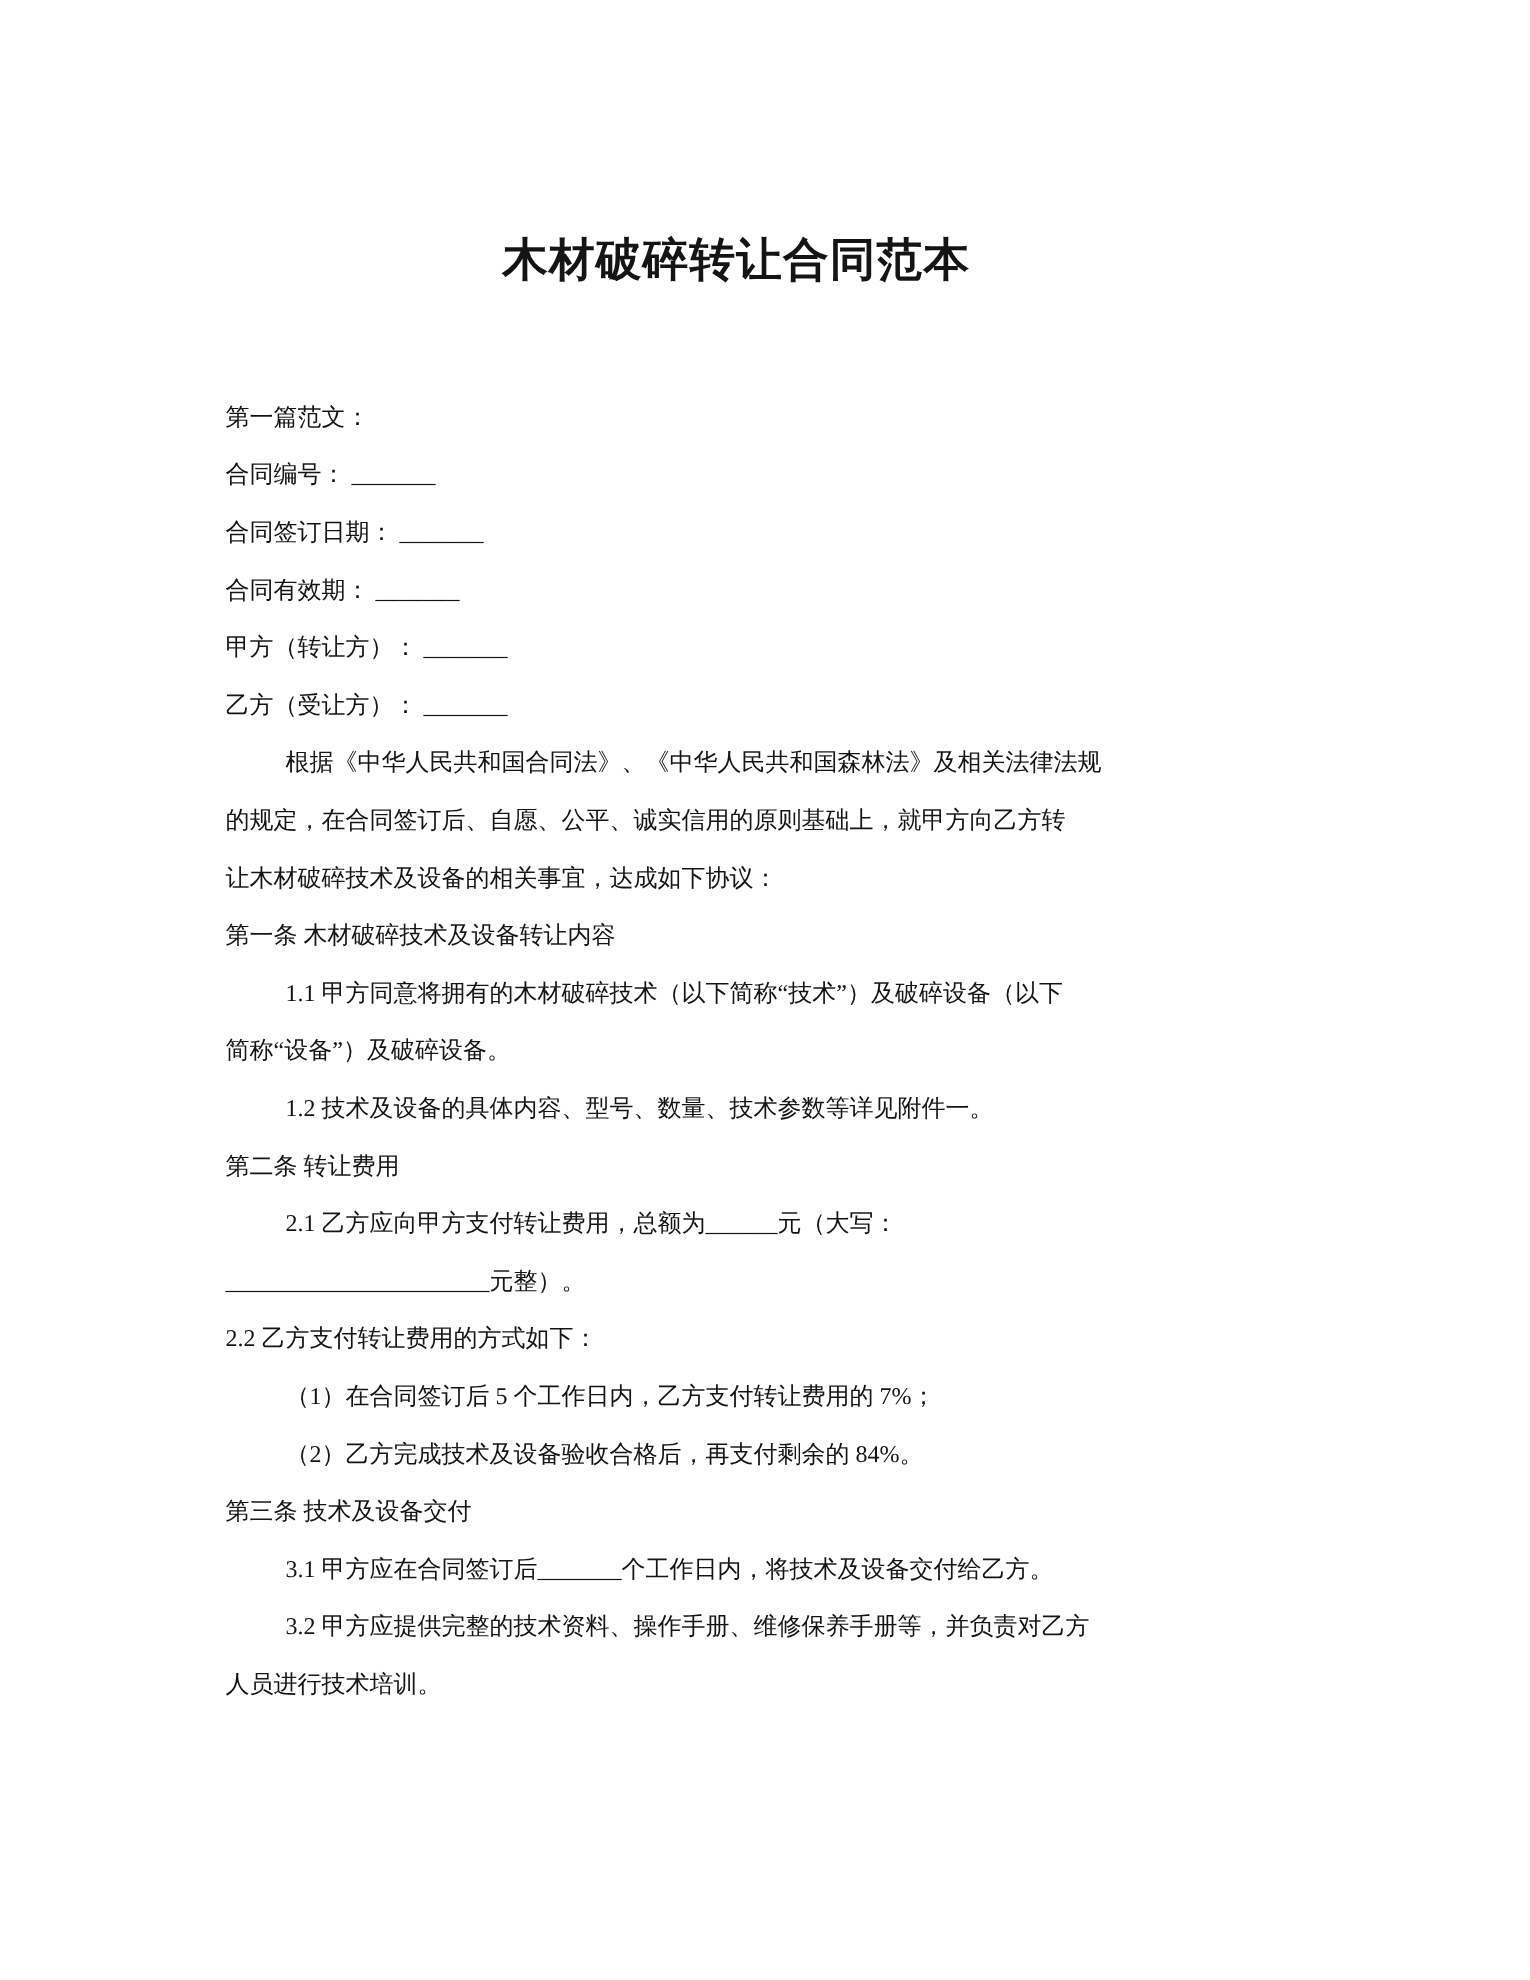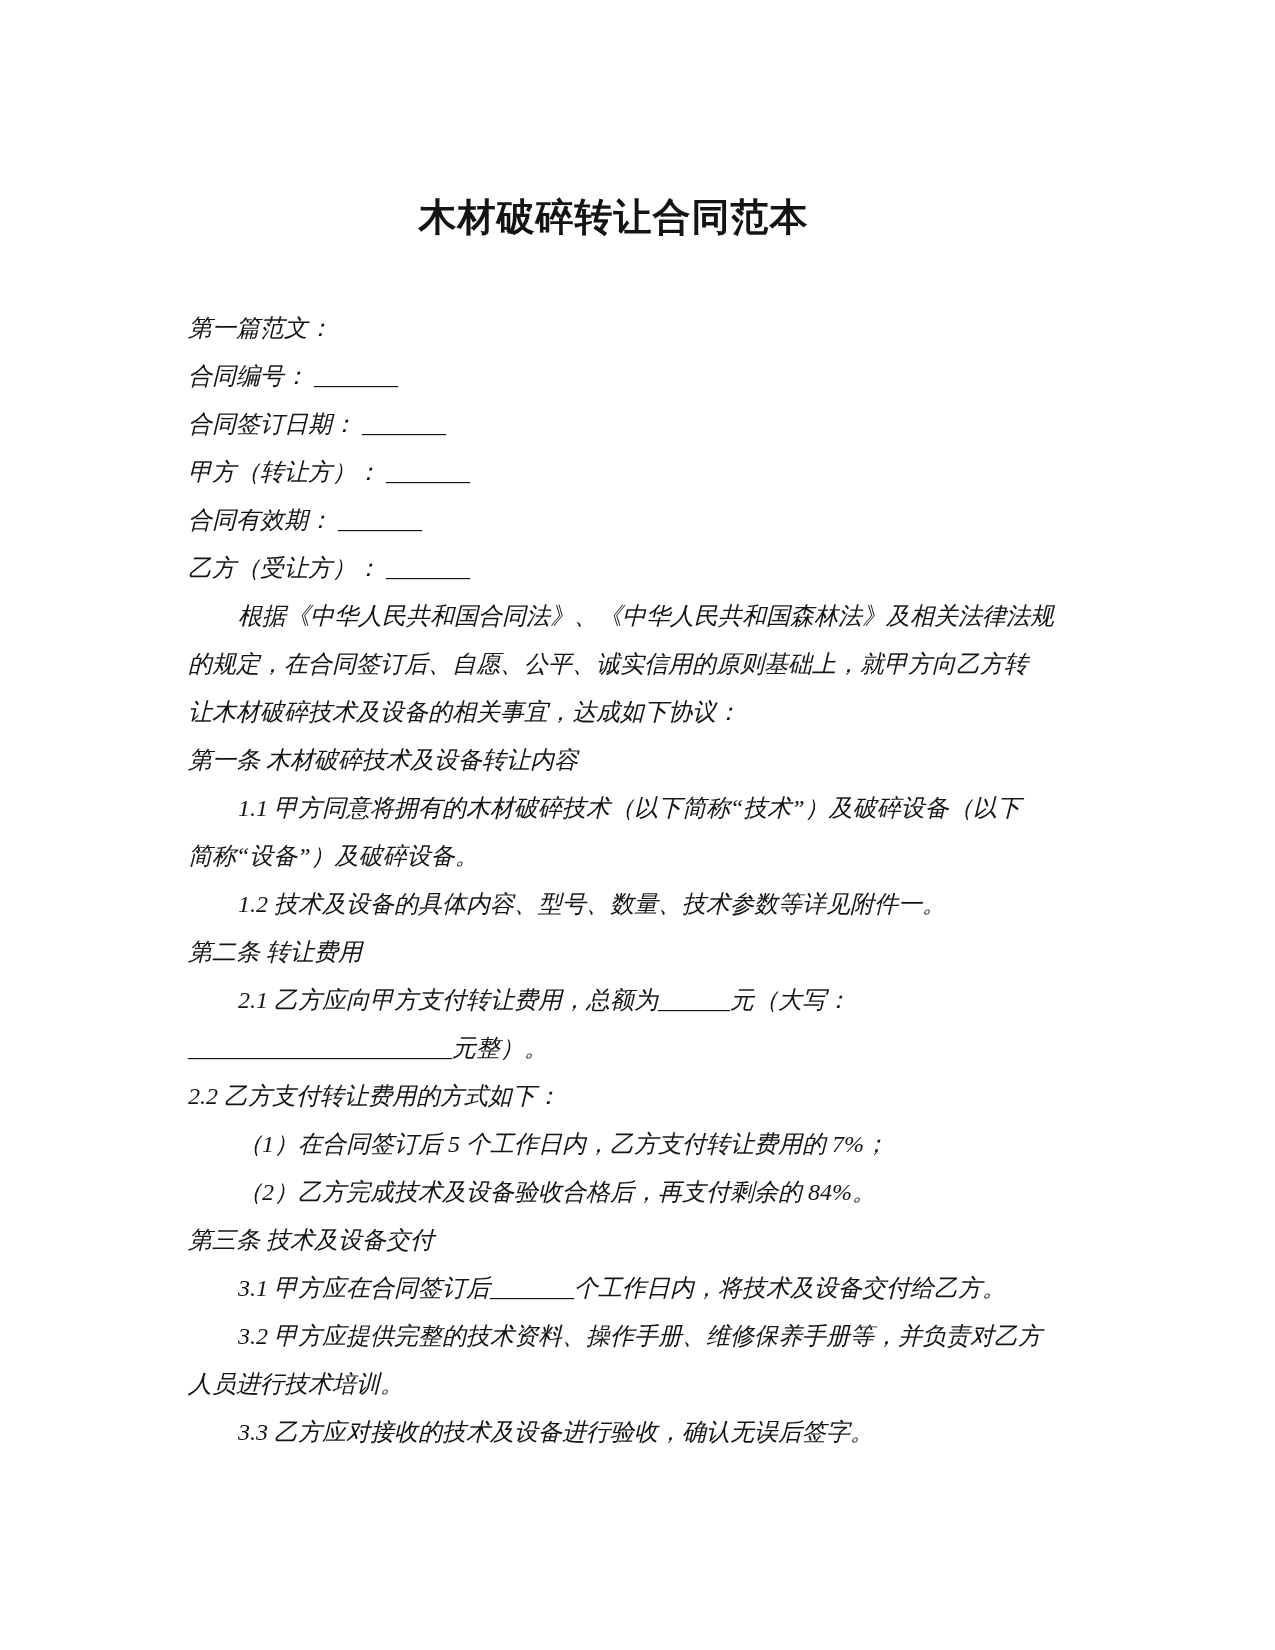--- a/index.html
+++ b/index.html
@@ -18,56 +18,54 @@
   }
   .doc-title {
     padding-top: 194px;
     text-align: center;
     font-size: 38px;
     line-height: 46px;
     font-weight: bold;
     letter-spacing: 1px;
   }
   .doc-body {
-    margin: 64px 80px 0 188px;
-    font-size: 24px;
+    margin: 84px 80px 0 188px;
+    font-size: 20px;
     line-height: 48px;
-    font-style: italic;
   }
   .line {
     white-space: pre;
   }
   .line.indent {
     padding-left: 50px;
   }
 </style>
 </head>
 <body>
 
 <div class="page">
   <div class="doc-title">木材破碎转让合同范本</div>
   <div class="doc-body">
       <div class="line">第一篇范文：</div>
       <div class="line">合同编号： _______</div>
       <div class="line">合同签订日期： _______</div>
+      <div class="line">合同有效期： _______</div>
       <div class="line">甲方（转让方）： _______</div>
-      <div class="line">合同有效期： _______</div>
       <div class="line">乙方（受让方）： _______</div>
       <div class="line indent">根据《中华人民共和国合同法》、《中华人民共和国森林法》及相关法律法规</div>
       <div class="line">的规定，在合同签订后、自愿、公平、诚实信用的原则基础上，就甲方向乙方转</div>
       <div class="line">让木材破碎技术及设备的相关事宜，达成如下协议：</div>
       <div class="line">第一条 木材破碎技术及设备转让内容</div>
       <div class="line indent">1.1 甲方同意将拥有的木材破碎技术（以下简称“技术”）及破碎设备（以下</div>
       <div class="line">简称“设备”）及破碎设备。</div>
       <div class="line indent">1.2 技术及设备的具体内容、型号、数量、技术参数等详见附件一。</div>
       <div class="line">第二条 转让费用</div>
       <div class="line indent">2.1 乙方应向甲方支付转让费用，总额为______元（大写：</div>
       <div class="line">______________________元整）。</div>
       <div class="line">2.2 乙方支付转让费用的方式如下：</div>
       <div class="line indent">（1）在合同签订后 5 个工作日内，乙方支付转让费用的 7%；</div>
       <div class="line indent">（2）乙方完成技术及设备验收合格后，再支付剩余的 84%。</div>
       <div class="line">第三条 技术及设备交付</div>
       <div class="line indent">3.1 甲方应在合同签订后_______个工作日内，将技术及设备交付给乙方。</div>
       <div class="line indent">3.2 甲方应提供完整的技术资料、操作手册、维修保养手册等，并负责对乙方</div>
       <div class="line">人员进行技术培训。</div>
-      <div class="line indent">3.3 乙方应对接收的技术及设备进行验收，确认无误后签字。</div>
     </div>
 </div>
 
 </body></html>

